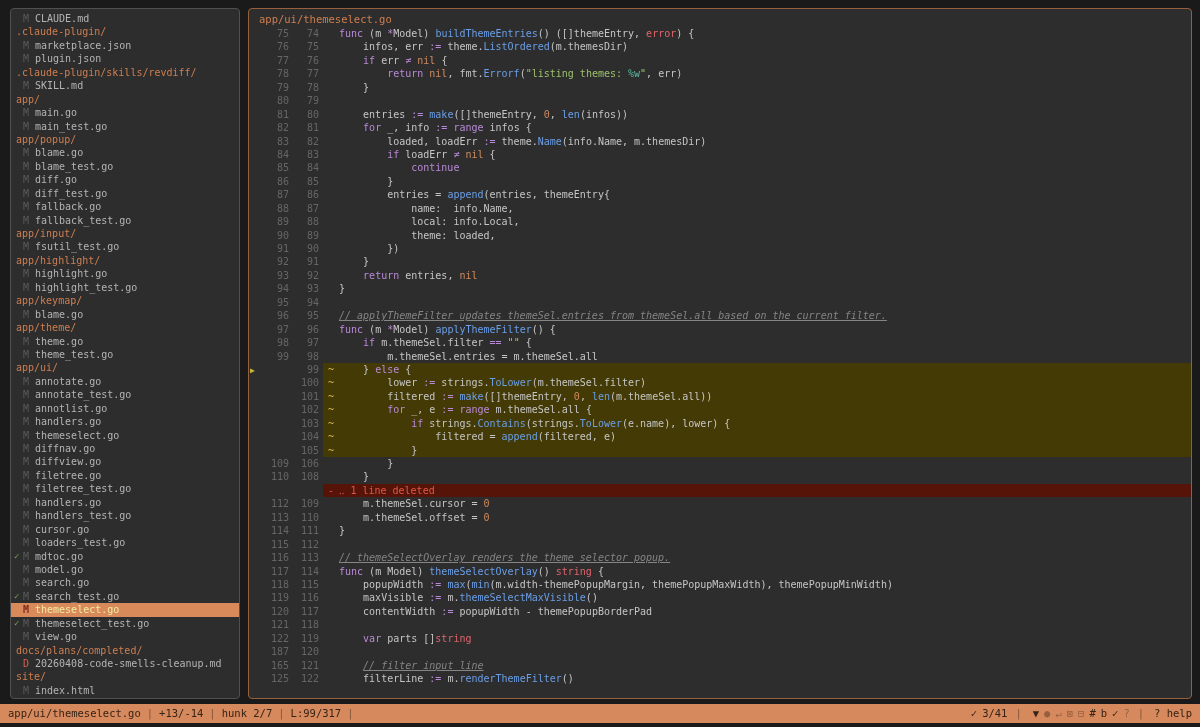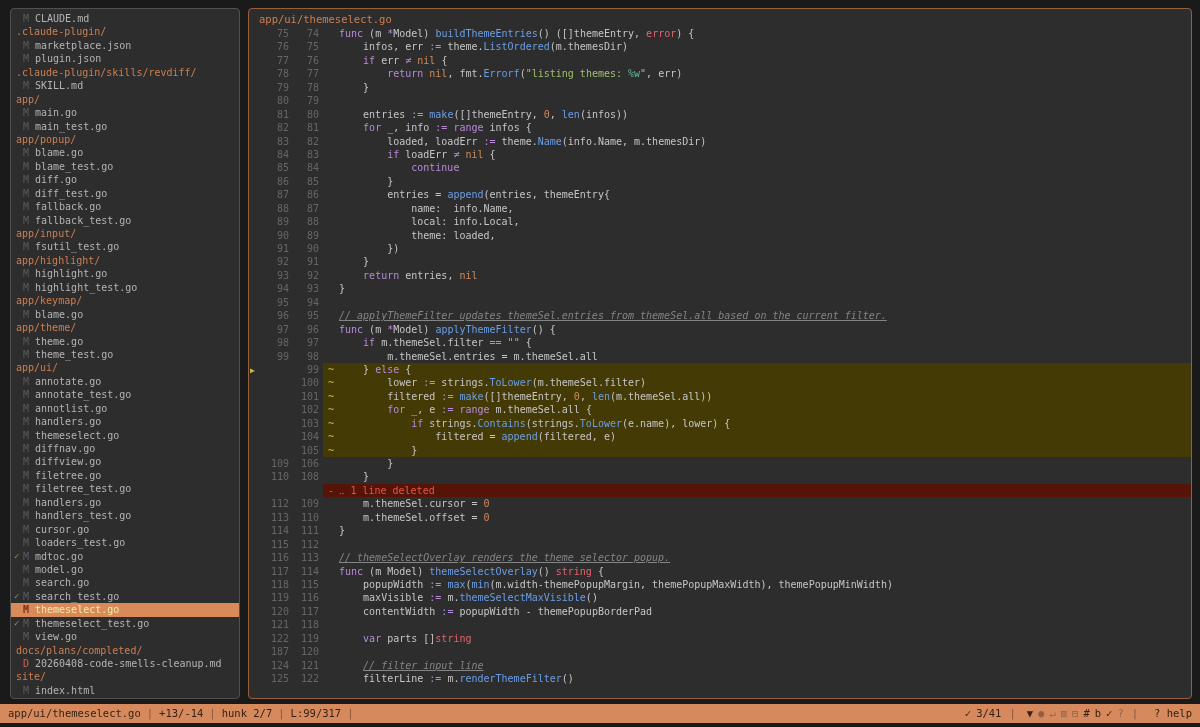--- a/index.html
+++ b/index.html
@@ -54,21 +54,21 @@
   .tk-cm { color:#858585; font-style:italic;text-decoration:underline; }
 
   
   .statusbar { position:absolute; left:0; top:704px; width:1200px; height:19px; background:#d5895c; color:#362216; font-size:10.5px; line-height:19px; display:flex; padding:0 8px; white-space:pre; }
   .sb-left { flex:1; display:flex; }
   .sb-seg { margin-right:6px; }
   .sb-pipe { color:rgba(54,34,22,.5); margin-right:6px; }
   .sb-right { display:flex; }
   .sb-icons span { margin-left:5px; }
   .sb-icons span.dim { opacity:.4; }
-  .sb-help { margin-left:10px; }
+  .sb-help { margin-left:4px; }
 </style>
 </head>
 <body>
 
 <div class="app">
 
   <div class="panel sidebar" id="sidebar">
       <div class="tree-row"><span class="chk"> </span><span class="st">M</span><span class="lbl">CLAUDE.md</span></div>
       <div class="tree-row dir"><span class="lbl">.claude-plugin/</span></div>
       <div class="tree-row"><span class="chk"> </span><span class="st">M</span><span class="lbl">marketplace.json</span></div>
@@ -165,21 +165,21 @@
         <div class="code-row"><span class="ln old">114</span><span class="ln new">111</span><span class="row-body"><span class="marker"></span><span class="codetext">}</span></span></div>
         <div class="code-row"><span class="ln old">115</span><span class="ln new">112</span><span class="row-body"><span class="marker"></span><span class="codetext"></span></span></div>
         <div class="code-row"><span class="ln old">116</span><span class="ln new">113</span><span class="row-body"><span class="marker"></span><span class="codetext"><span class="tk-cm">// themeSelectOverlay renders the theme selector popup.</span></span></span></div>
         <div class="code-row"><span class="ln old">117</span><span class="ln new">114</span><span class="row-body"><span class="marker"></span><span class="codetext"><span class="tk-kw">func</span> (m Model) <span class="tk-fn">themeSelectOverlay</span>() <span class="tk-ty">string</span> {</span></span></div>
         <div class="code-row"><span class="ln old">118</span><span class="ln new">115</span><span class="row-body"><span class="marker"></span><span class="codetext">    popupWidth <span class="tk-op">:=</span> <span class="tk-fn">max</span>(<span class="tk-fn">min</span>(m.width-themePopupMargin, themePopupMaxWidth), themePopupMinWidth)</span></span></div>
         <div class="code-row"><span class="ln old">119</span><span class="ln new">116</span><span class="row-body"><span class="marker"></span><span class="codetext">    maxVisible <span class="tk-op">:=</span> m.<span class="tk-fn">themeSelectMaxVisible</span>()</span></span></div>
         <div class="code-row"><span class="ln old">120</span><span class="ln new">117</span><span class="row-body"><span class="marker"></span><span class="codetext">    contentWidth <span class="tk-op">:=</span> popupWidth - themePopupBorderPad</span></span></div>
         <div class="code-row"><span class="ln old">121</span><span class="ln new">118</span><span class="row-body"><span class="marker"></span><span class="codetext"></span></span></div>
         <div class="code-row"><span class="ln old">122</span><span class="ln new">119</span><span class="row-body"><span class="marker"></span><span class="codetext">    <span class="tk-kw">var</span> parts []<span class="tk-ty">string</span></span></span></div>
         <div class="code-row"><span class="ln old">187</span><span class="ln new">120</span><span class="row-body"><span class="marker"></span><span class="codetext"></span></span></div>
-        <div class="code-row"><span class="ln old">124</span><span class="ln new">121</span><span class="row-body"><span class="marker"></span><span class="codetext">    <span class="tk-cm">// filter input line</span></span></span></div>
+        <div class="code-row"><span class="ln old">165</span><span class="ln new">121</span><span class="row-body"><span class="marker"></span><span class="codetext">    <span class="tk-cm">// filter input line</span></span></span></div>
         <div class="code-row"><span class="ln old">125</span><span class="ln new">122</span><span class="row-body"><span class="marker"></span><span class="codetext">    filterLine <span class="tk-op">:=</span> m.<span class="tk-fn">renderThemeFilter</span>()</span></span></div>
       </div>
   </div>
 
   <div class="statusbar">
     <div class="sb-left" id="sb-left"><span class="sb-seg">app/ui/themeselect.go</span><span class="sb-pipe">|</span><span class="sb-seg">+13/-14</span><span class="sb-pipe">|</span><span class="sb-seg">hunk 2/7</span><span class="sb-pipe">|</span><span class="sb-seg">L:99/317</span><span class="sb-pipe">|</span></div>
     <div class="sb-right">
       <span>✓</span>
       <span style="margin-left:5px">3/41</span>
       <span class="sb-pipe" style="margin-left:8px">|</span>

